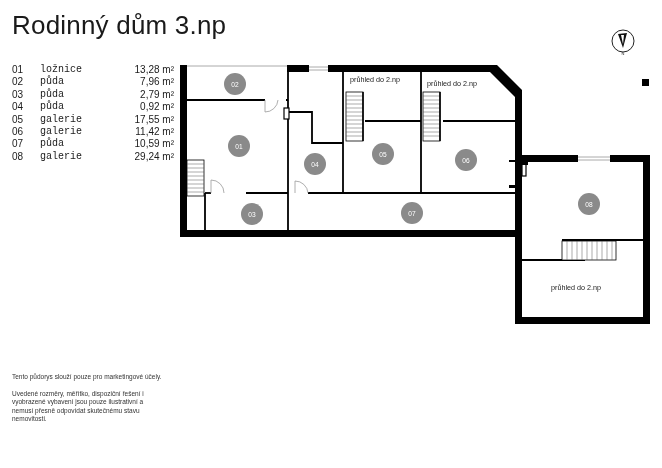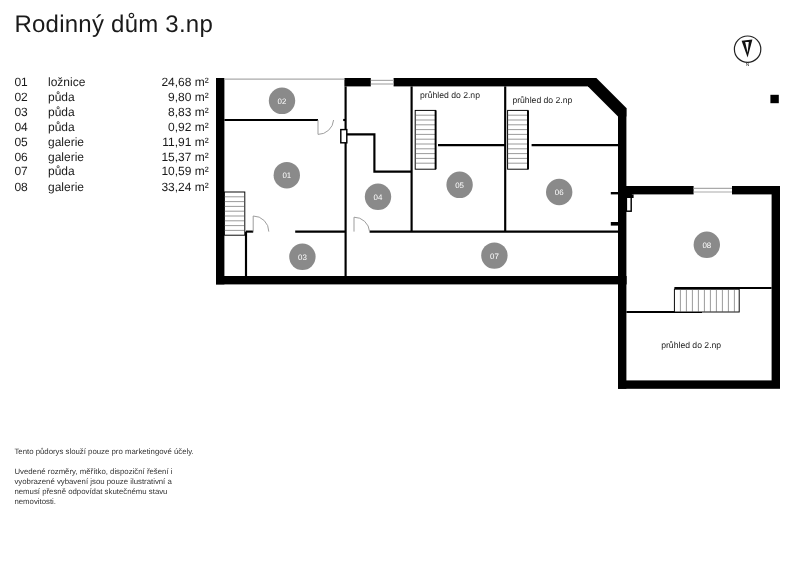--- a/index.html
+++ b/index.html
@@ -1,74 +1,74 @@
 <!DOCTYPE html>
 <html><head>
 <meta charset="utf-8">
 <style>
   html, body { margin:0; padding:0; background:#ffffff; }
   body { width:662px; height:468px; position:relative; overflow:hidden;
          font-family:"Liberation Sans", sans-serif; color:#1a1a1a; }
-  .title { position:absolute; left:12px; top:10px; font-size:20px; font-weight:normal; letter-spacing:0.2px; }
+  .title { position:absolute; left:12px; top:10px; font-size:26px; font-weight:normal; letter-spacing:0.2px; }
   .legend { position:absolute; left:12px; top:64px; width:162px; font-size:10px; line-height:12.4px; }
   .legend .row { display:flex; }
   .legend .no { width:28px; }
-  .legend .name { flex:1; }
+  .legend .name { flex:1;font-family:Liberation Mono, monospace; }
   .legend .area { text-align:right; width:60px; }
   .note { position:absolute; left:12px; top:373px; width:150px; font-size:6.5px; line-height:8.6px; color:#333; }
   .note p { margin:0 0 8px 0; }
   svg.plan { position:absolute; left:0; top:0; }
   .rlabel { font-size:6.6px; fill:#ffffff; font-family:"Liberation Sans", sans-serif; }
   .plabel { font-size:7.2px; fill:#222; font-family:"Liberation Sans", sans-serif; }
 </style>
 </head>
 <body>
 
 <div class="title">Rodinný dům 3.np</div>
 
 <div class="legend">
   <div class="row">
       <span class="no">01</span>
       <span class="name">ložnice</span>
-      <span class="area">24,68 m²</span>
+      <span class="area">13,28 m²</span>
     </div>
   <div class="row">
       <span class="no">02</span>
       <span class="name">půda</span>
-      <span class="area">9,80 m²</span>
+      <span class="area">7,96 m²</span>
     </div>
   <div class="row">
       <span class="no">03</span>
       <span class="name">půda</span>
-      <span class="area">8,83 m²</span>
+      <span class="area">2,79 m²</span>
     </div>
   <div class="row">
       <span class="no">04</span>
       <span class="name">půda</span>
       <span class="area">0,92 m²</span>
     </div>
   <div class="row">
       <span class="no">05</span>
       <span class="name">galerie</span>
-      <span class="area">11,91 m²</span>
+      <span class="area">17,55 m²</span>
     </div>
   <div class="row">
       <span class="no">06</span>
       <span class="name">galerie</span>
-      <span class="area">15,37 m²</span>
+      <span class="area">11,42 m²</span>
     </div>
   <div class="row">
       <span class="no">07</span>
       <span class="name">půda</span>
       <span class="area">10,59 m²</span>
     </div>
   <div class="row">
       <span class="no">08</span>
       <span class="name">galerie</span>
-      <span class="area">33,24 m²</span>
+      <span class="area">29,24 m²</span>
     </div>
 </div>
 
 <svg class="plan" width="662" height="468" viewBox="0 0 662 468">
 
   <g>
     <circle cx="623" cy="41" r="11" fill="none" stroke="#222" stroke-width="1"></circle>
     <path d="M618 34 L627 33 L623 48 Z" fill="#111"></path>
     <path d="M621 35 L624 35 L623 44 Z" fill="#fff"></path>
     <text x="621.5" y="55" font-size="4" font-family="Liberation Sans, sans-serif" fill="#222">N</text>

